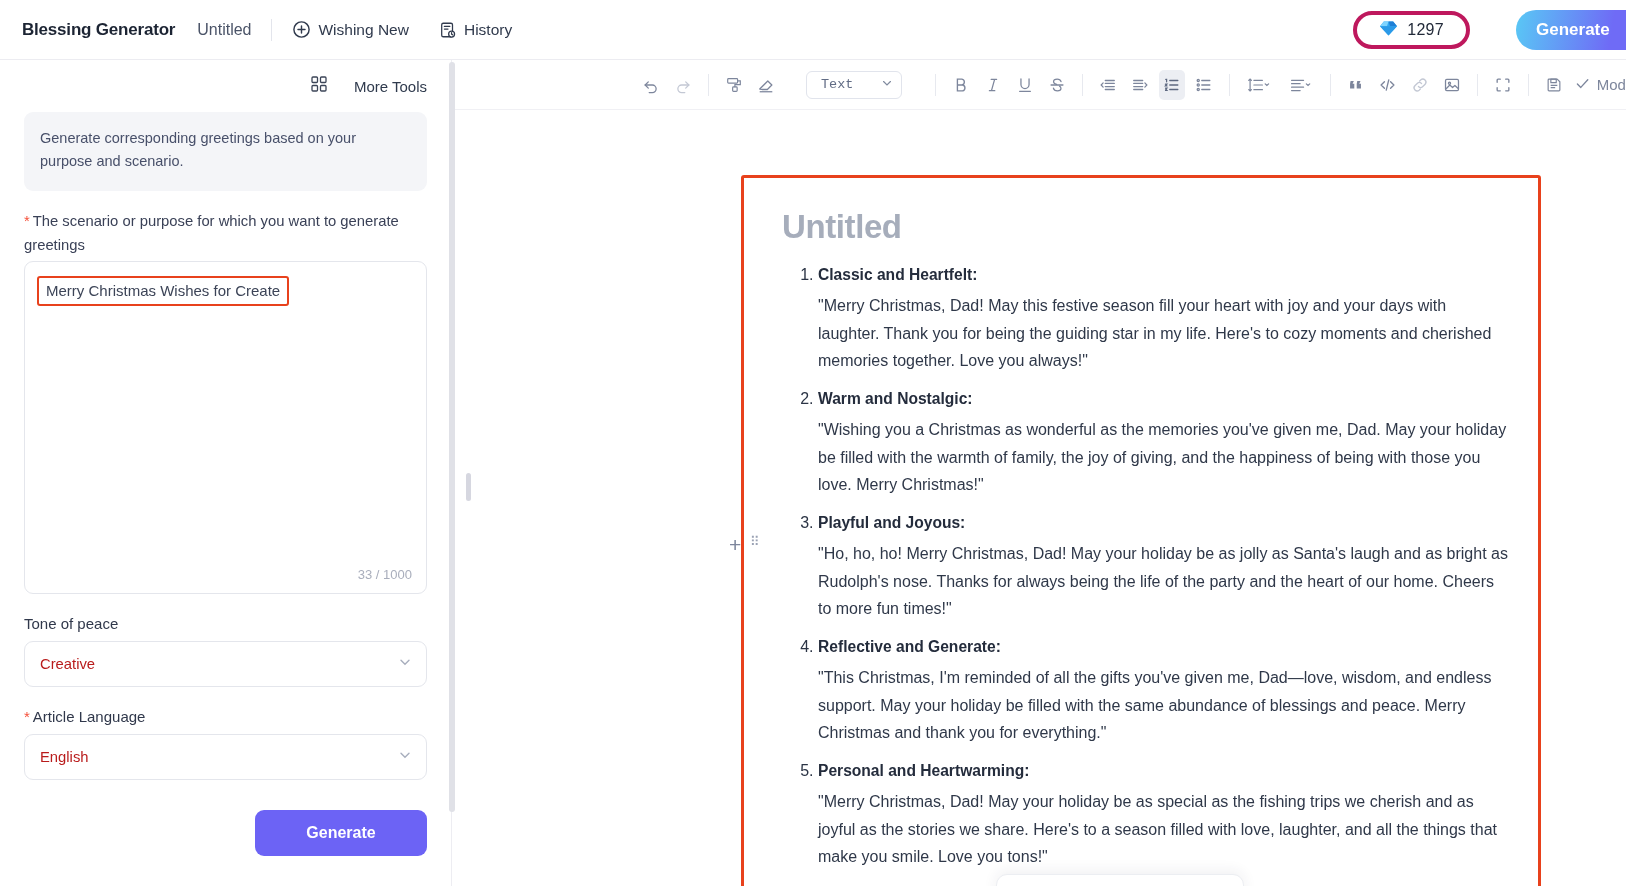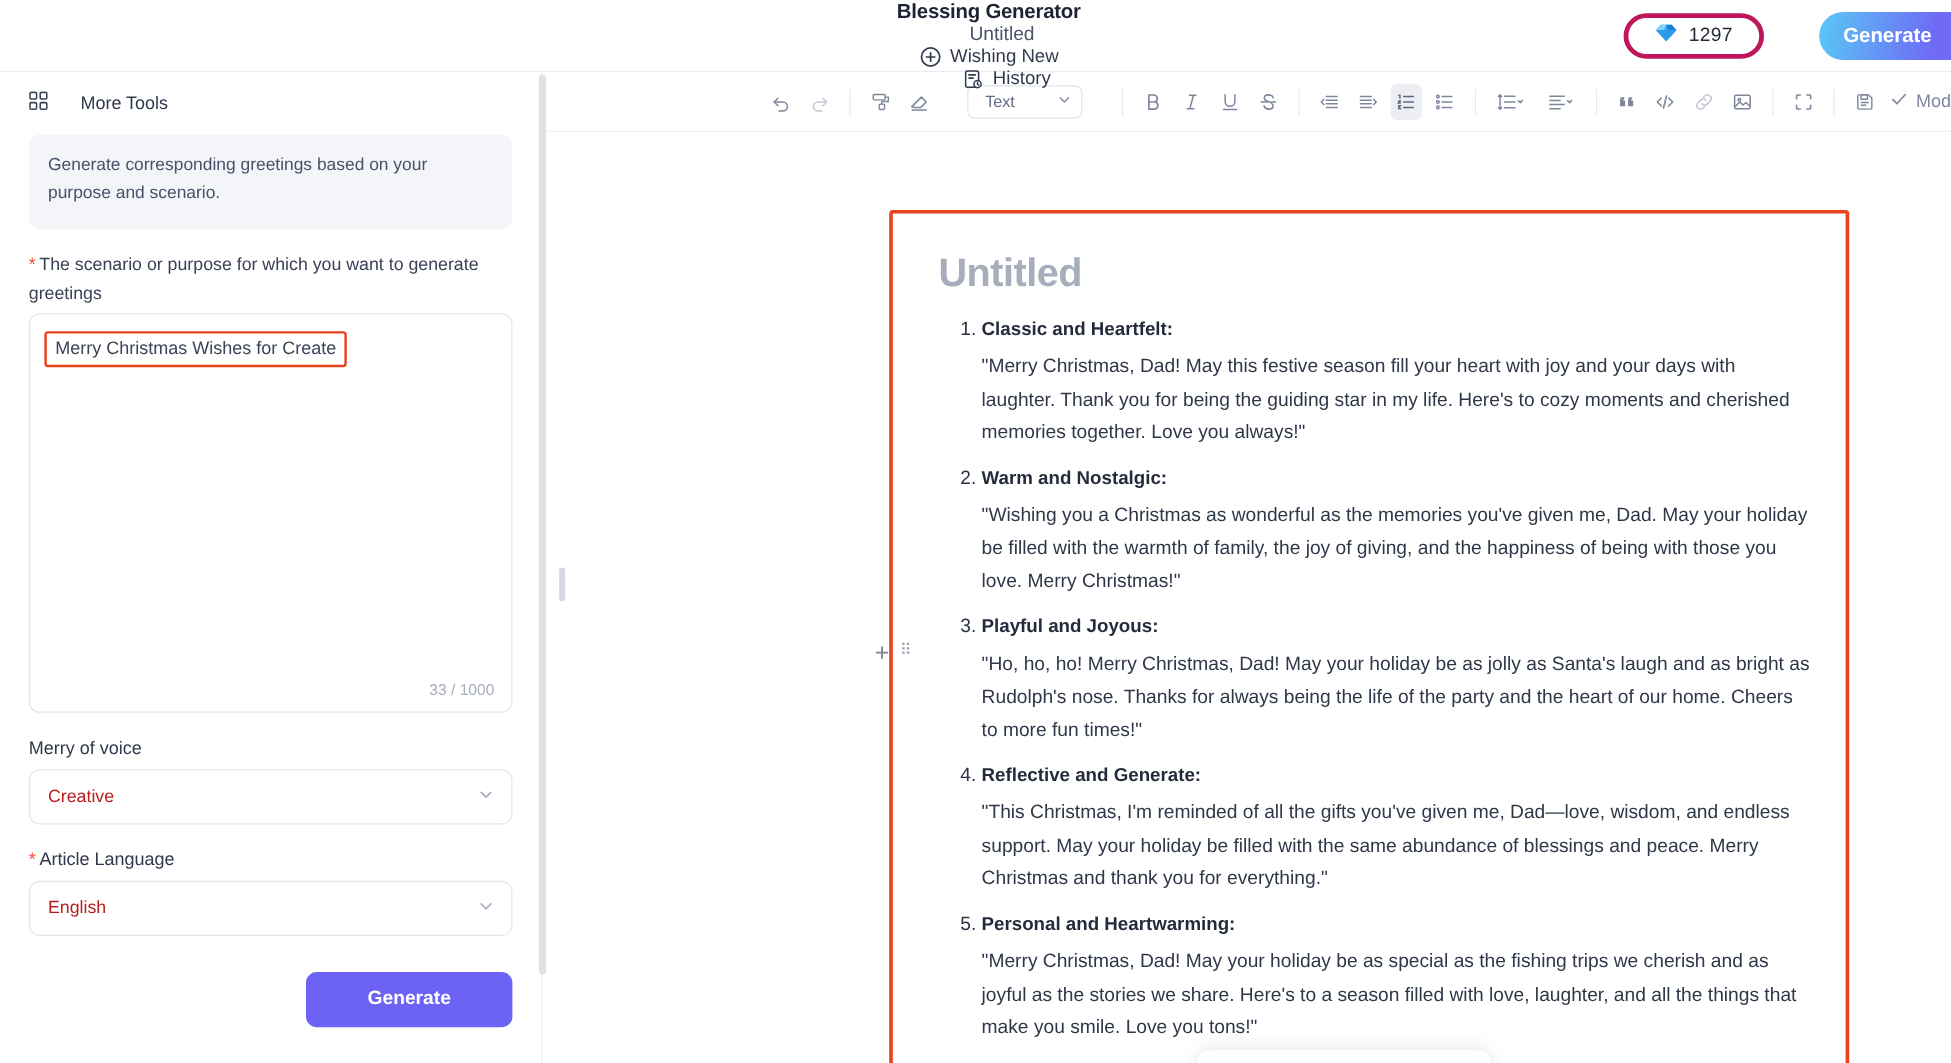--- a/index.html
+++ b/index.html
@@ -13,21 +13,20 @@
 
   
   .topbar {
     position: absolute; top: 0; left: 0;
     width: 1626px; height: 60px;
     background: #ffffff;
     border-bottom: 1px solid #ececf1;
     display: flex; align-items: center;
     padding-left: 22px;
     z-index: 20;
-    flex-direction: column;
   }
   .app-title {
     font-size: 17px; font-weight: 700; color: #1c2433;
     letter-spacing: -0.2px;
   }
   .doc-name {
     font-size: 16px; color: #4b5468; margin-left: 22px;
   }
   .tb-divider {
     width: 1px; height: 22px; background: #e3e5ec; margin: 0 20px;
@@ -63,21 +62,21 @@
   
   .left-panel {
     position: absolute; top: 60px; left: 0;
     width: 452px; height: 826px;
     background: #fff;
     border-right: 1px solid #ededf2;
     padding: 0 24px;
     overflow: hidden;
   }
   .more-tools-row {
-    display: flex; justify-content: flex-start; align-items: center;
+    display: flex; justify-content: flex-end; align-items: center;
     height: 52px; gap: 27px;
     cursor: pointer;
   }
   .more-tools-label { font-size: 15px; color: #2f3a4d; }
 
   .desc-box {
     background: #f4f5f8; border-radius: 9px;
     padding: 15px 16px 17px 16px;
   }
   .desc-title { font-size: 14.5px; font-weight: 700; color: #222a39; margin-bottom: 10px; }
@@ -158,21 +157,21 @@
     margin: 0 3px;
   }
   .tbtn.active { background: #eceef3; color:#5d6880; }
   .tbtn.dim { color:#c3c8d4; }
   .tbtn.wide { width: 46px; }
   .sep { width:1px; height:22px; background:#e7e9ef; margin: 0 9px; }
   .text-select {
     height: 28px; min-width: 96px;
     border:1px solid #e1e4ec; border-radius:6px;
     display:flex; align-items:center; justify-content:space-between;
-    padding: 0 8px 0 14px; margin: 0 24px; cursor:pointer;
+    padding: 0 8px 0 14px; margin: 0 24px; cursor:pointer;font-family:Liberation Mono, monospace;
   }
   .text-select span { font-size:13.5px; color:#6b7governed; }
   .ts-label { font-size: 13.5px; color: #616c85; }
   .modify-btn {
     display:flex; align-items:center; gap:6px;
     color:#7d869c; font-size:15px; cursor:pointer;
     margin-left: 4px; white-space: nowrap;
   }
 
   
@@ -285,21 +284,21 @@
 
   <div class="field-label">
     <span class="req-star">*</span><span>The scenario or purpose for which you want to generate greetings</span>
   </div>
 
   <div class="textarea-wrap">
     <div class="textarea-val">Merry Christmas Wishes for Create</div>
     <div class="char-count">33 / 1000</div>
   </div>
 
-  <div class="sub-label">Merry of voice</div>
+  <div class="sub-label">Tone of peace</div>
   <div class="select-box">
     <span class="select-val">Creative</span>
     <span class="chev">
       <svg width="14" height="14" viewBox="0 0 14 14" fill="none" stroke="#a8aebd" stroke-width="1.4" stroke-linecap="round">
           <path d="M3 5.3 7 9.3l4-4"></path>
         </svg>
     </span>
   </div>
 
   <div class="sub-label">

